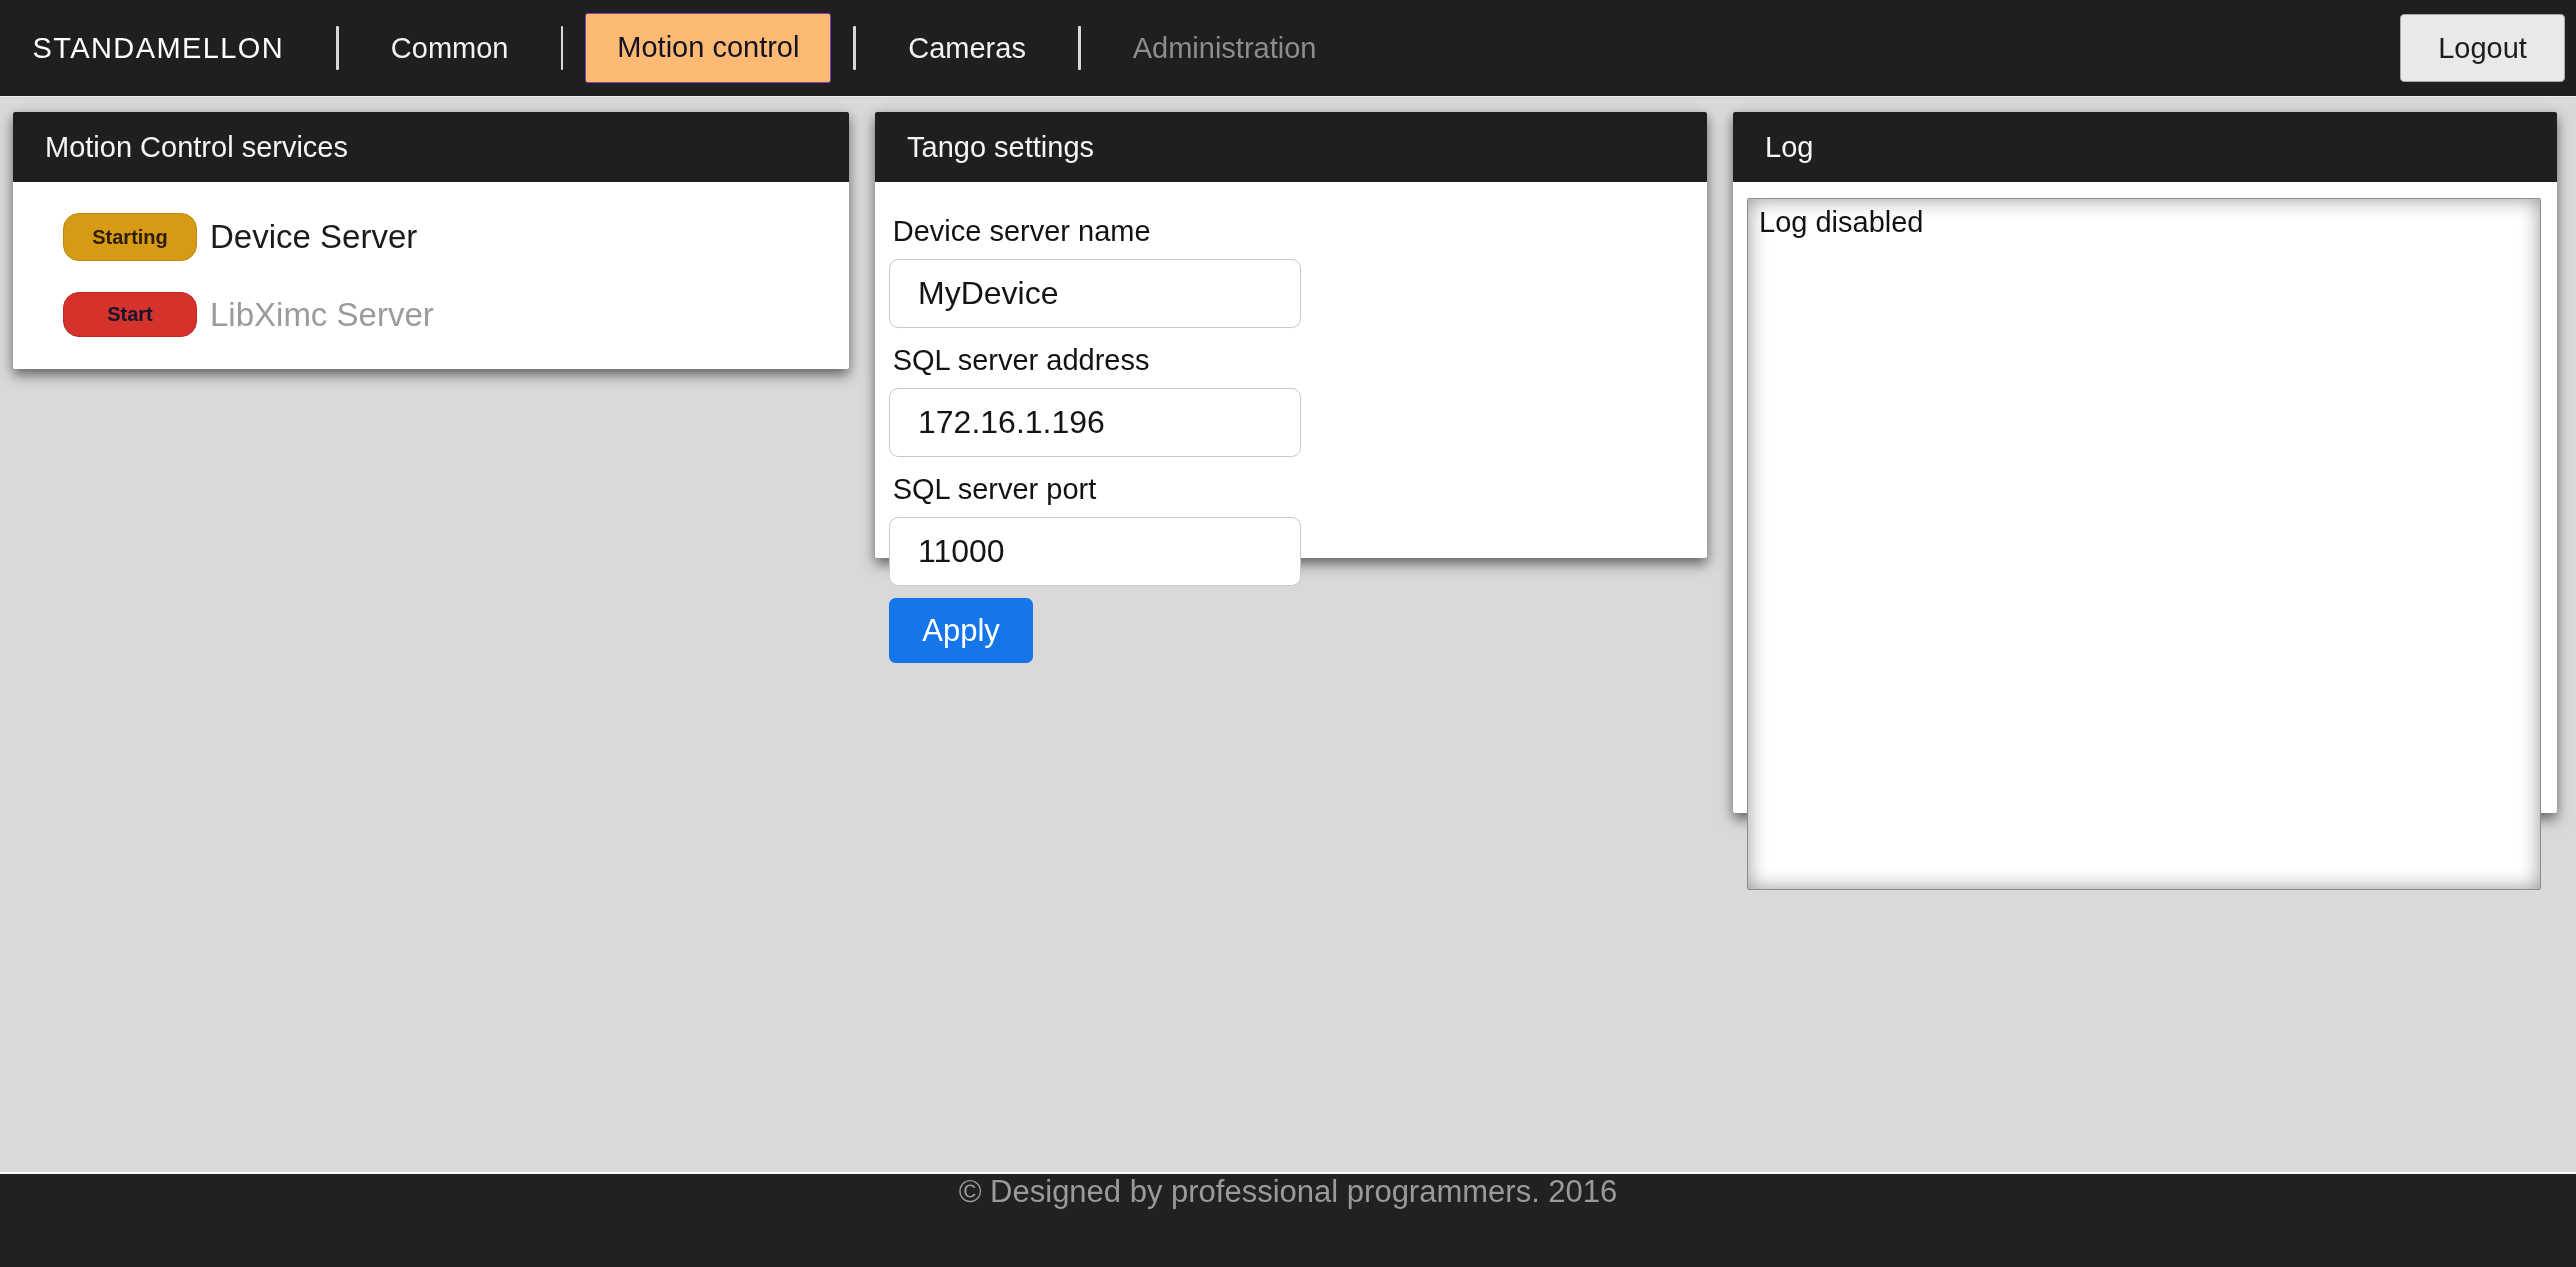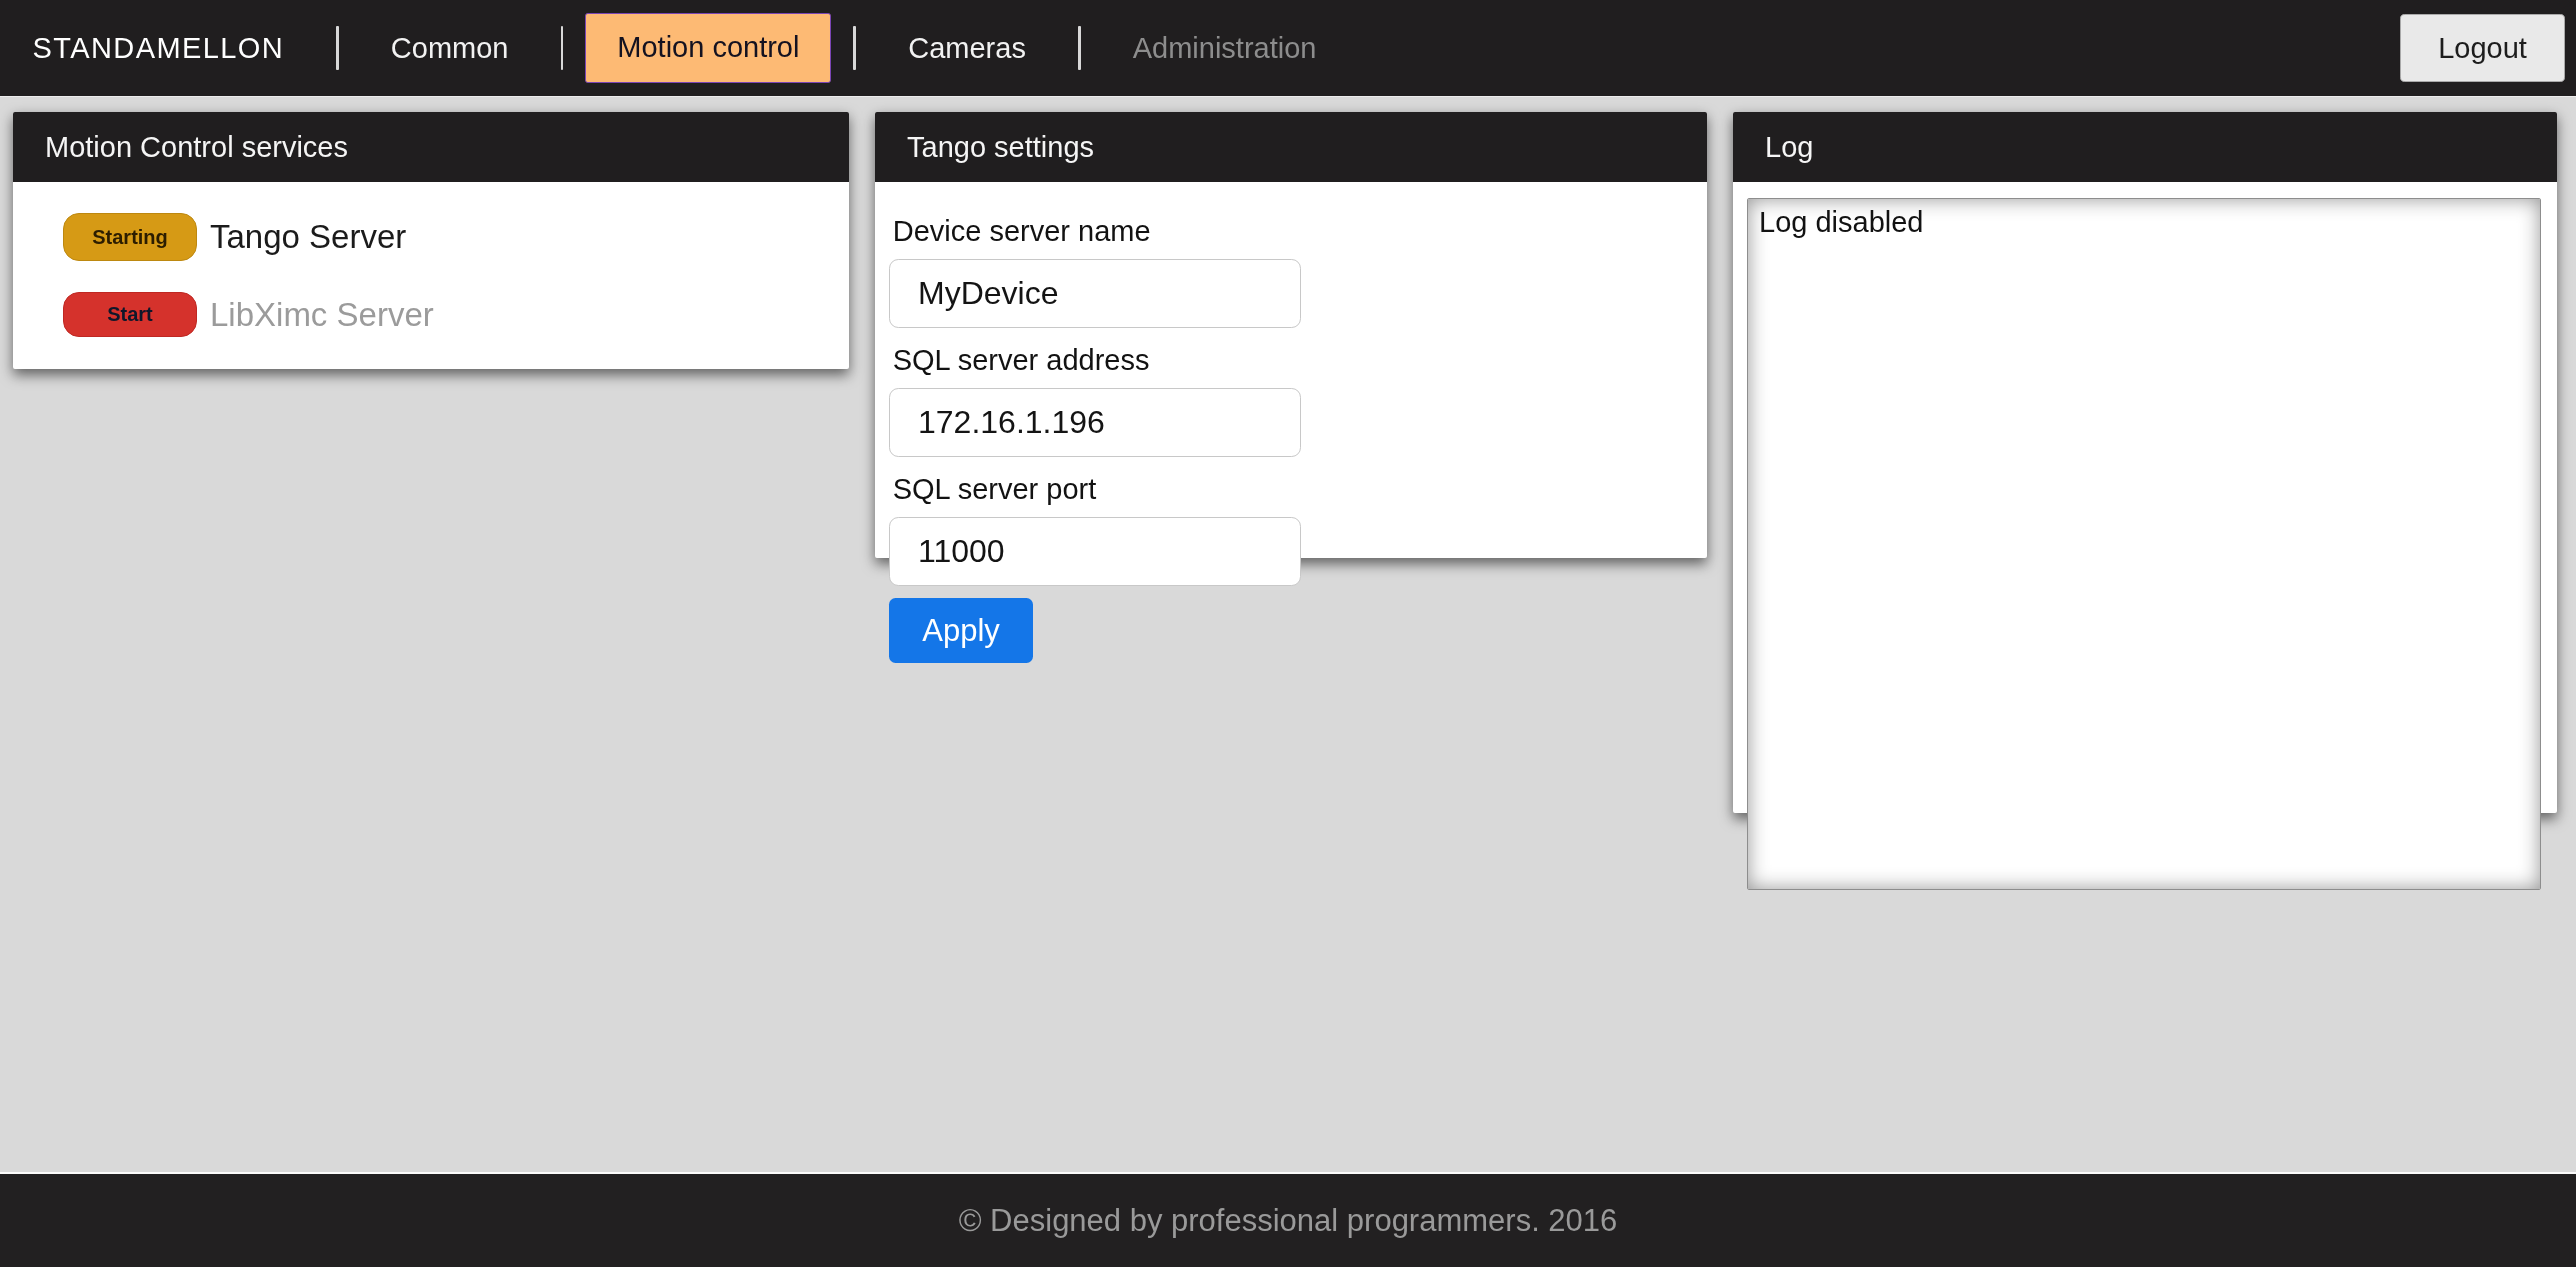--- a/index.html
+++ b/index.html
@@ -115,21 +115,21 @@
     font-family: "Liberation Sans", sans-serif;
     font-size: 29px; color: #121212;
     padding: 7.4px 11px; outline: none; background: #ffffff;
     overflow: hidden;
   }
 
   
   .footer {
     height: 95px; flex: 0 0 95px;
     background: #222021; border-top: 2.8px solid #fbfbfb;
-    display: flex; align-items: center; justify-content: center;
+    display: flex; justify-content: center;
   }
   .footer-text { color: #9a9a9a; font-size: 31px; }
 </style>
 </head>
 <body>
 
 <div class="page">
 
   <header class="navbar">
     <div class="brand">STANDAMELLON</div>
@@ -144,21 +144,21 @@
     <button class="logout">Logout</button>
   </header>
 
   <main class="main">
 
     <section class="panel panel-services">
       <div class="panel-header">Motion Control services</div>
       <div class="services-body">
         <div class="svc-row">
           <button class="badge badge-warning">Starting</button>
-          <span class="svc-name svc-name-active">Tango Server</span>
+          <span class="svc-name svc-name-active">Device Server</span>
         </div>
         <div class="svc-row">
           <button class="badge badge-danger">Start</button>
           <span class="svc-name svc-name-inactive">LibXimc Server</span>
         </div>
       </div>
     </section>
 
     <section class="panel panel-tango">
       <div class="panel-header">Tango settings</div>

